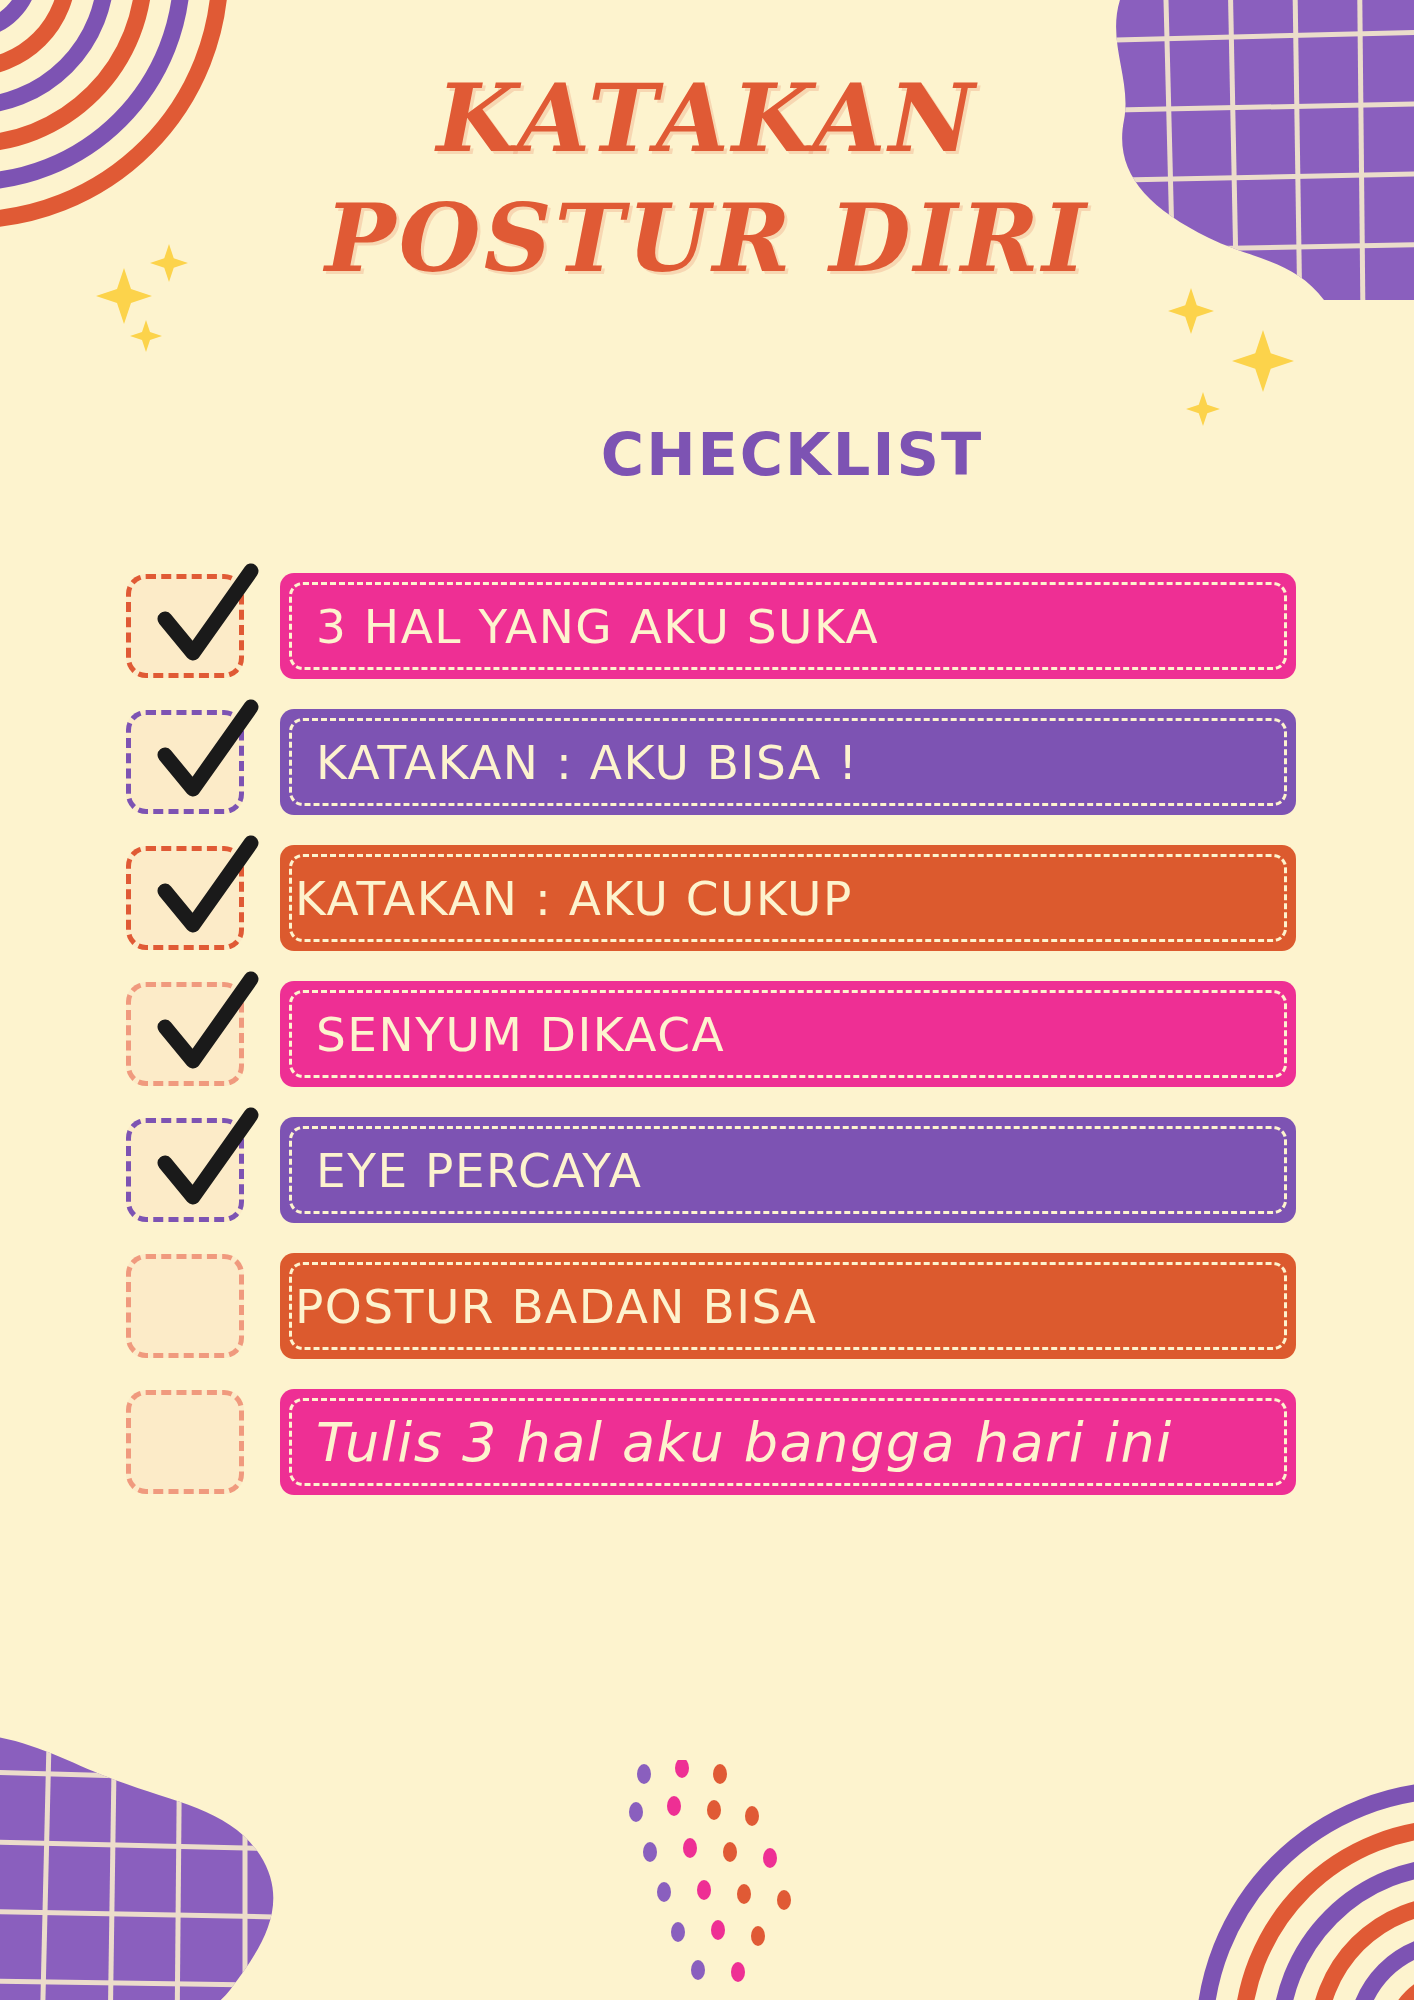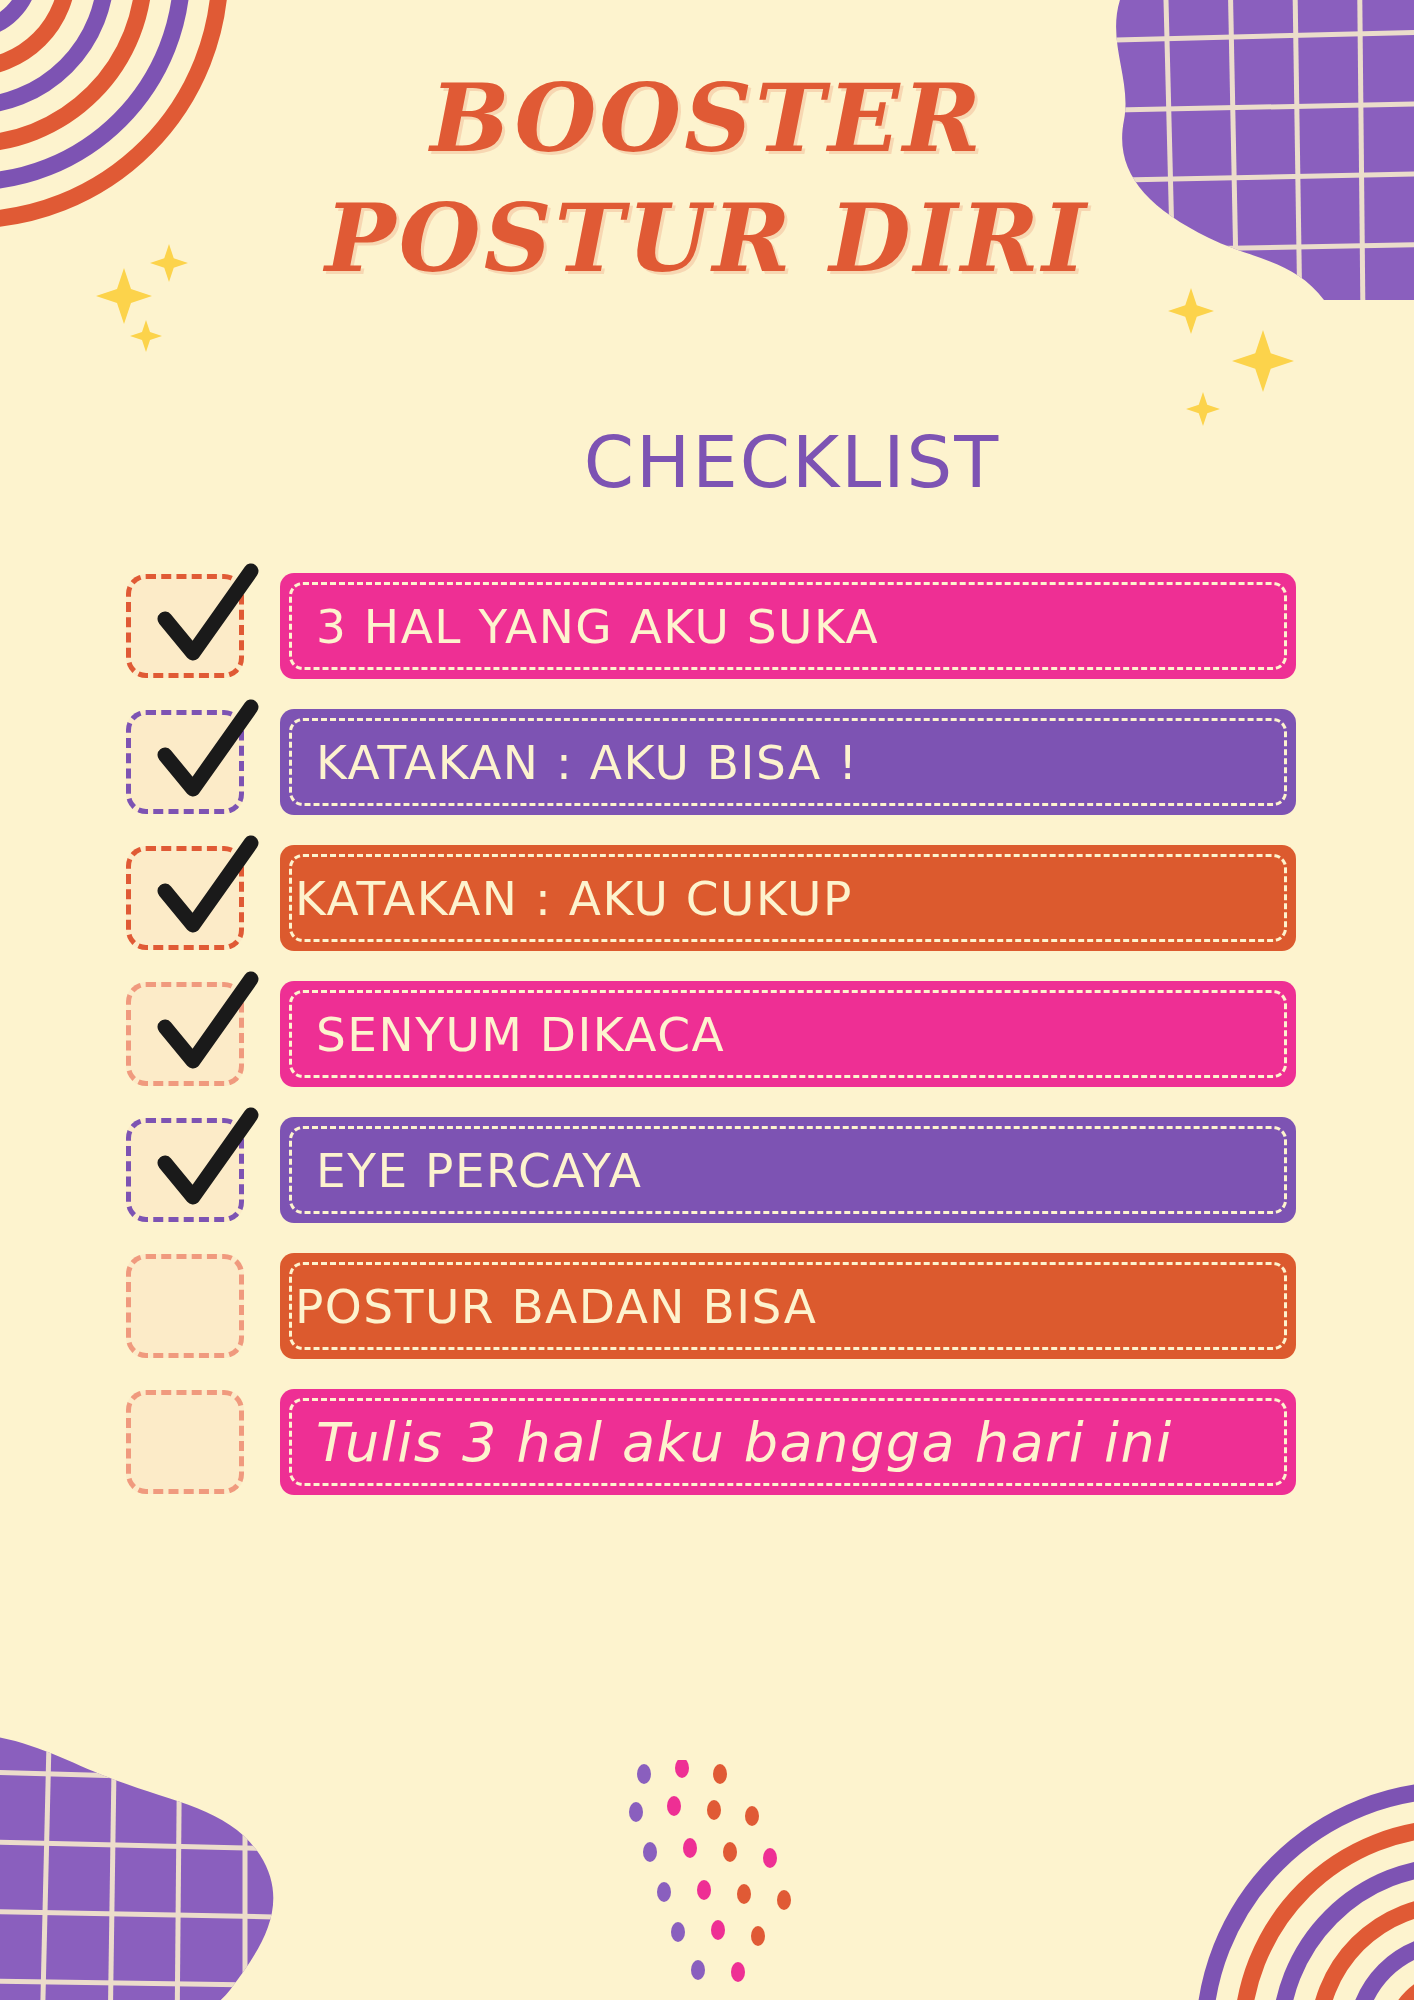--- a/index.html
+++ b/index.html
@@ -62,22 +62,22 @@
     text-shadow: 3px 3px 0 rgba(224,90,53,0.18);
   }
   .subtitle {
     position: absolute;
     top: 420px;
     left: 0;
     width: 1414px;
     text-align: center;
     padding-left: 170px;
     font-family: "DejaVu Sans", sans-serif;
-    font-weight: normal;
-    font-size: 72px;
+    font-weight: bold;
+    font-size: 59px;
     letter-spacing: 2px;
     color: #7D53B3;
   }
 
   
   .list {
     position: absolute;
     top: 562px;
     left: 126px;
     width: 1170px;
@@ -256,21 +256,21 @@
     <path d="M20 0 L25 15 L40 20 L25 25 L20 40 L15 25 L0 20 L15 15 Z" fill="#FCD34B"></path>
   </svg>
   <svg class="sparkle" style="left:1232px; top:330px; width:62px; height:62px;" viewBox="0 0 40 40">
     <path d="M20 0 L25 15 L40 20 L25 25 L20 40 L15 25 L0 20 L15 15 Z" fill="#FCD34B"></path>
   </svg>
   <svg class="sparkle" style="left:1186px; top:392px; width:34px; height:34px;" viewBox="0 0 40 40">
     <path d="M20 0 L25 15 L40 20 L25 25 L20 40 L15 25 L0 20 L15 15 Z" fill="#FCD34B"></path>
   </svg>
 
   <div class="title-block">
-    <div class="title-line">BOOSTER</div>
+    <div class="title-line">KATAKAN</div>
     <div class="title-line">POSTUR DIRI</div>
   </div>
   <div class="subtitle">CHECKLIST</div>
 
   <div class="list">
 
     <div class="row">
       <div class="checkbox orange">
         <svg class="tick" viewBox="0 0 128 128">
           <path d="M26 66 L54 100 L112 18" fill="none" stroke="#1A1A1A" stroke-width="15" stroke-linecap="round" stroke-linejoin="round"></path>

